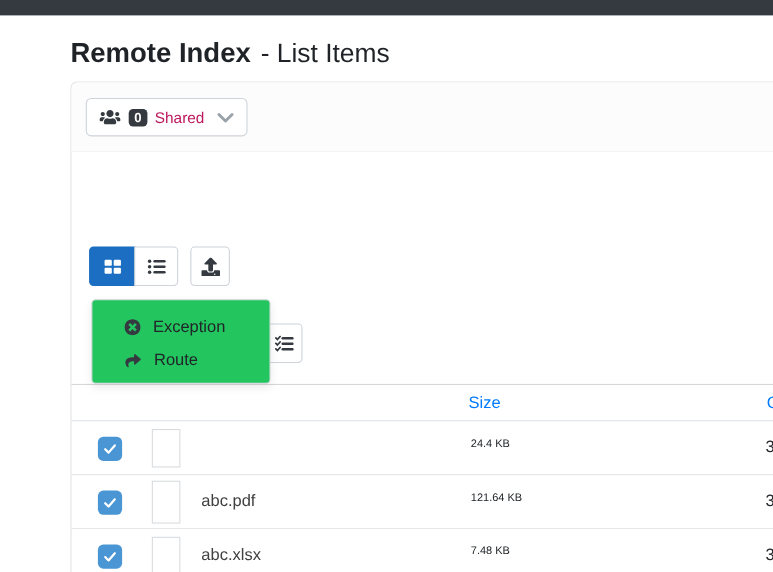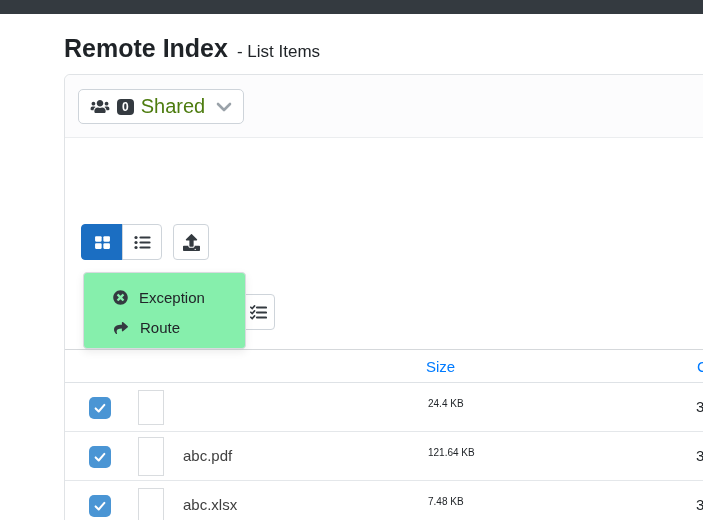--- a/index.html
+++ b/index.html
@@ -5,33 +5,33 @@
   * { margin:0; padding:0; box-sizing:border-box; }
   html,body { width:703px; height:520px; }
   body {
     position:relative; overflow:hidden; background:#fff;
     font-family:"Liberation Sans", sans-serif; color:#212529;
   }
   .topbar { position:absolute; left:0; top:0; width:703px; height:14px; background:#343a40; }
 
   .page-title { position:absolute; left:64px; top:34px; display:flex; align-items:baseline; gap:9px; color:#1f2327; white-space:nowrap; }
   .title-main { font-size:25px; font-weight:700; }
-  .title-sub  { font-size:17px; font-weight:400; }
+  .title-sub  { font-size:24px; font-weight:400; }
 
   .card { position:absolute; left:64px; top:74px; width:860px; height:480px;
           background:#fff; border:1px solid #e0e3e6; border-radius:6px; }
   .card-header { position:relative; height:63px; background:#fcfcfd;
                  border-bottom:1px solid #ebedef; border-radius:6px 6px 0 0; }
 
   .shared-btn { position:absolute; left:13px; top:14px; height:35px;
                 display:flex; align-items:center; gap:7px; padding:0 11px;
                 background:#fff; border:1px solid #ced4da; border-radius:5px; cursor:pointer; }
   .shared-btn .badge { background:#343a40; color:#fff; font-size:12px; font-weight:700;
                        padding:2px 5px; border-radius:4px; line-height:1; }
-  .shared-btn .lbl { font-size:20px; color:#4d7c0f; }
+  .shared-btn .lbl { font-size:14px; color:#be185d; }
 
   .card-body { position:relative; }
 
   .btn-group { position:absolute; left:16px; top:86px; display:flex; }
   .btn-view { width:42px; height:36px; display:flex; align-items:center; justify-content:center;
               background:#fff; border:1px solid #ced4da; cursor:pointer; }
   .btn-view.first { border-radius:4px 0 0 4px; }
   .btn-view.last  { border-radius:0 4px 4px 0; margin-left:-1px; width:40px; }
   .btn-view.active { background:#1b6ec2; border-color:#1b6ec2; }
   .btn-upload { position:absolute; left:108px; top:86px; width:36px; height:36px;
@@ -59,21 +59,21 @@
   .thumb { position:absolute; left:73px; top:7px; width:26px; height:35px;
            background:#fff; border:1px solid #d9dcdf; }
   .thumb.pdf { top:5px; height:39px; }
   .pdf-lines { margin:4px 3px; height:30px;
                background:repeating-linear-gradient(to bottom, #8a8f94 0, #8a8f94 1px, transparent 1px, transparent 4px); }
   .fname { position:absolute; left:118px; top:15px; font-size:15px; color:#404040; text-decoration:none; cursor:pointer; }
   .fsize { position:absolute; left:363px; top:15px; font-size:10px; color:#212529; }
   .fcreated { position:absolute; left:631px; top:15px; font-size:15px; color:#212529; }
 
   .dropdown-menu { position:absolute; left:83px; top:272px; width:163px; height:77px;
-                   background:#86efac; border:1px solid #d8dbdf; border-radius:4px;
+                   background:#22c55e; border:1px solid #d8dbdf; border-radius:4px;
                    box-shadow:0 3px 8px rgba(0,0,0,0.08); z-index:10; padding-top:9px; }
   .dd-item { display:flex; align-items:center; gap:11px; height:30px; padding-left:29px;
              font-size:15px; color:#212529; cursor:pointer; }
 
   svg { display:block; }
 </style>
 </head>
 <body>
 
 <div class="topbar"></div>

